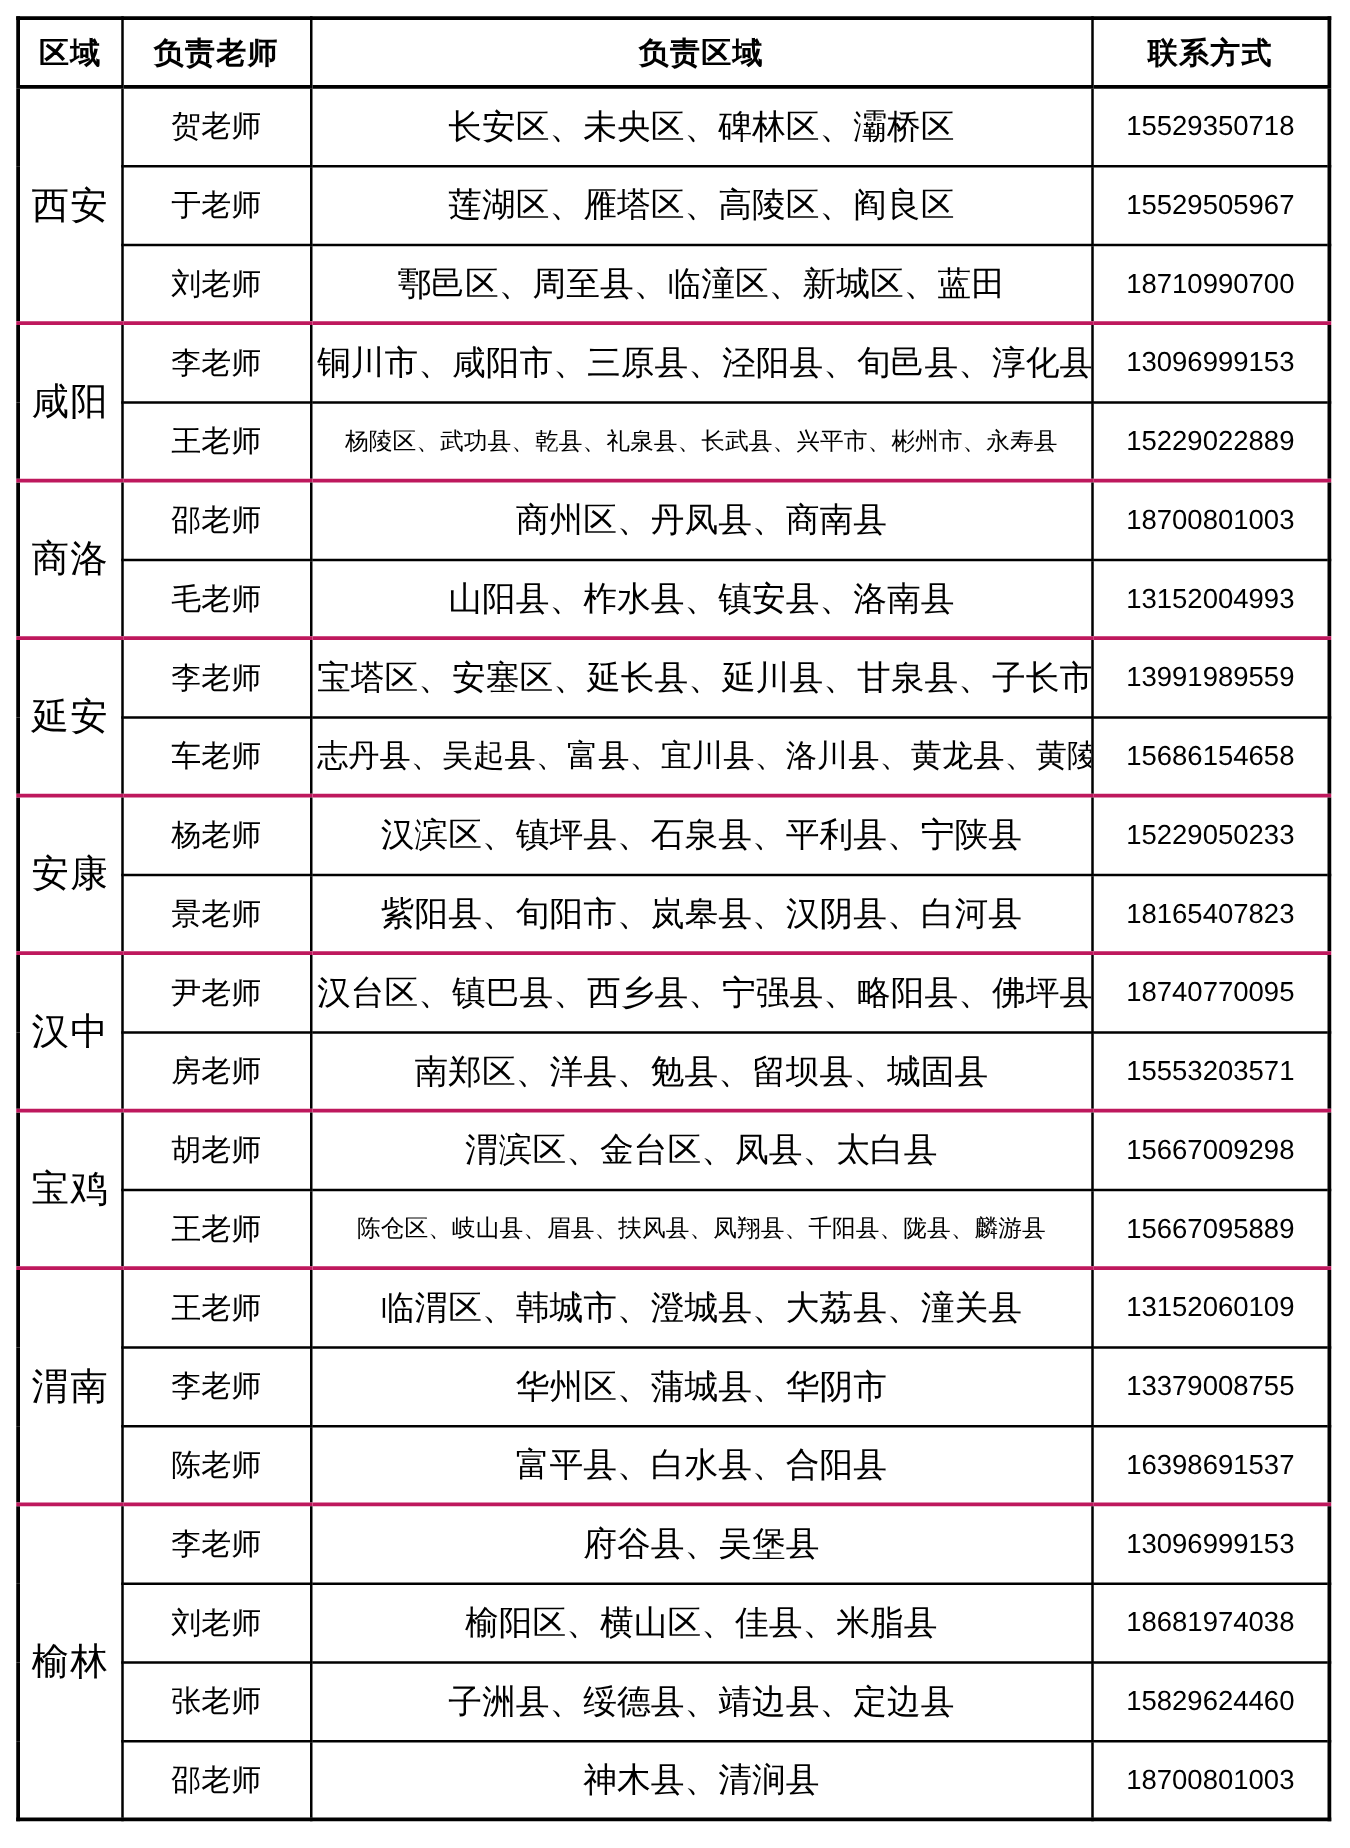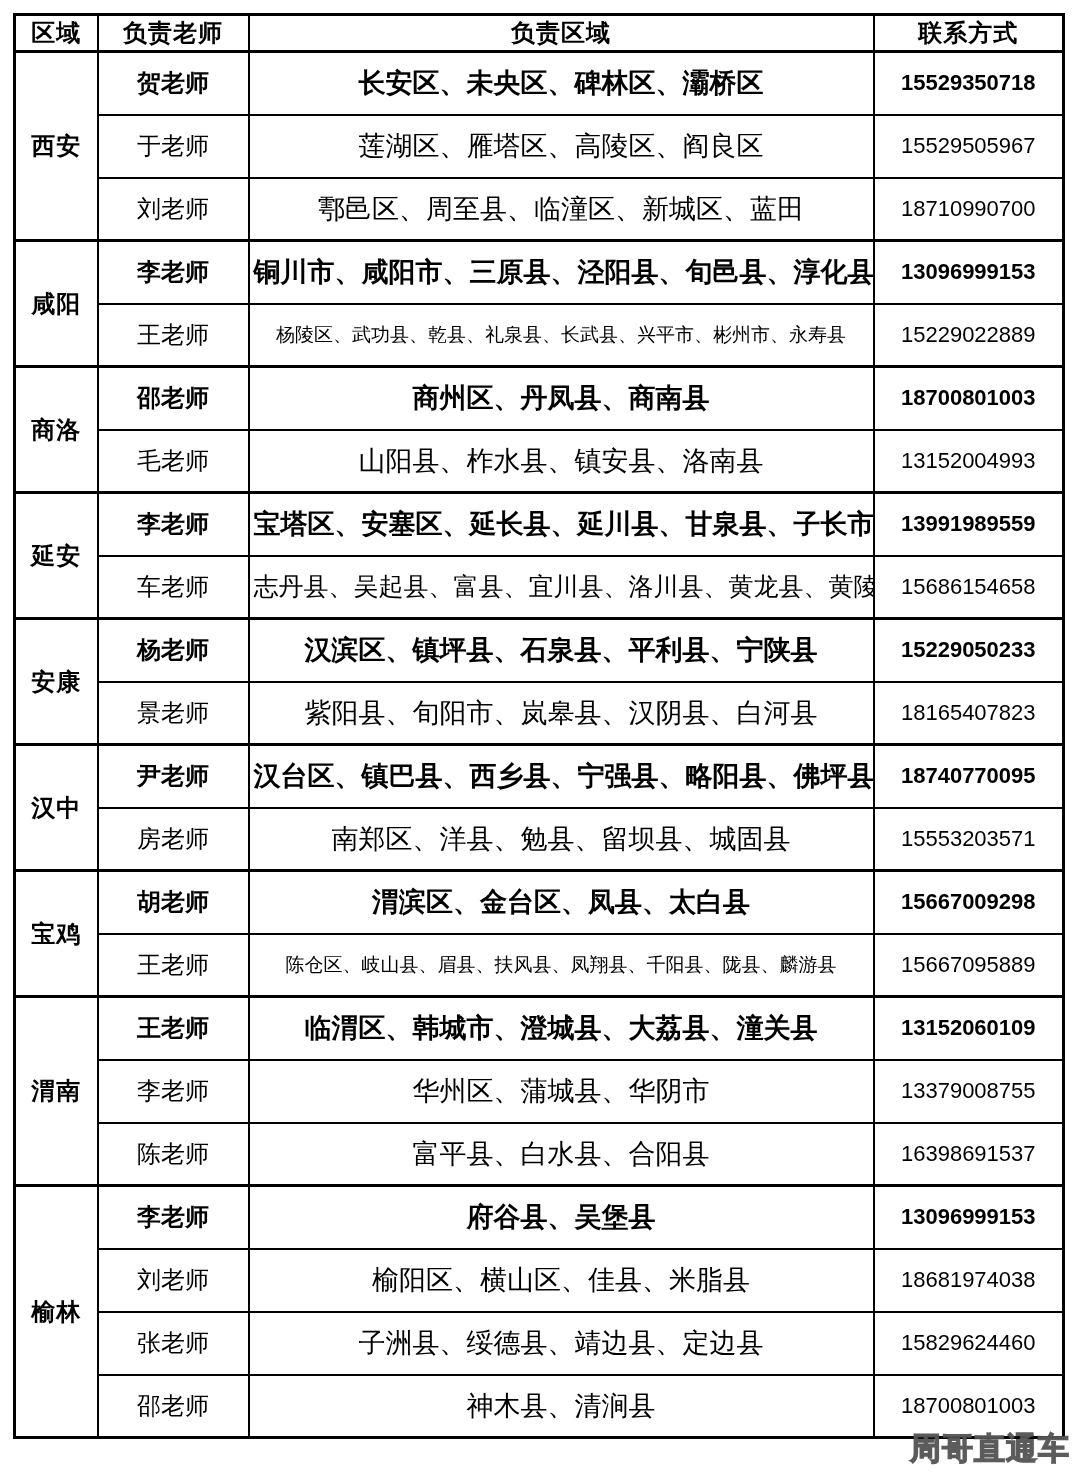--- a/index.html
+++ b/index.html
@@ -37,47 +37,47 @@
     text-align: center;
     vertical-align: middle;
     padding: 0 4px;
     box-sizing: border-box;
     overflow: hidden;
     white-space: nowrap;
   }
   table.contact-table { border: 3px solid #000; }
 
   tr.hdr th {
-    height: 37px;
+    height: 55px;
     font-size: 24px;
     font-weight: bold;
     letter-spacing: 1px;
     border-radius: 19px;
   }
   td { height: 63px; }
 
   td.region {
-    font-size: 24px;
+    font-size: 30px;
     letter-spacing: 1px;
   }
   td.teacher {
     font-size: 24px;
   }
   td.area {
     font-size: 27px;
   }
   td.area.md { font-size: 25px; }
   td.area.sm { font-size: 19px; }
   td.phone {
     font-size: 22px;
     font-family: "Liberation Sans", "DejaVu Sans", sans-serif;
   }
 
   
-  tr.group-start td { border-top: 3px solid #000000; font-weight: bold; }
+  tr.group-start td { border-top: 3px solid #be185d; }
   tr.hdr th { border-bottom: 3px solid #000; }
 
   .watermark {
     position: absolute;
     left: 910px;
     top: 1428px;
     width: 170px;
     font-size: 31px;
     font-weight: bold;
     letter-spacing: 1px;
@@ -230,14 +230,13 @@
       <td class="phone">15829624460</td>
     </tr>
     <tr>
       <td class="teacher">邵老师</td>
       <td class="area">神木县、清涧县</td>
       <td class="phone">18700801003</td>
     </tr>
   </tbody>
     </table>
 
-  <div class="watermark">周哥直通车</div>
 </div>
 
 </body></html>

